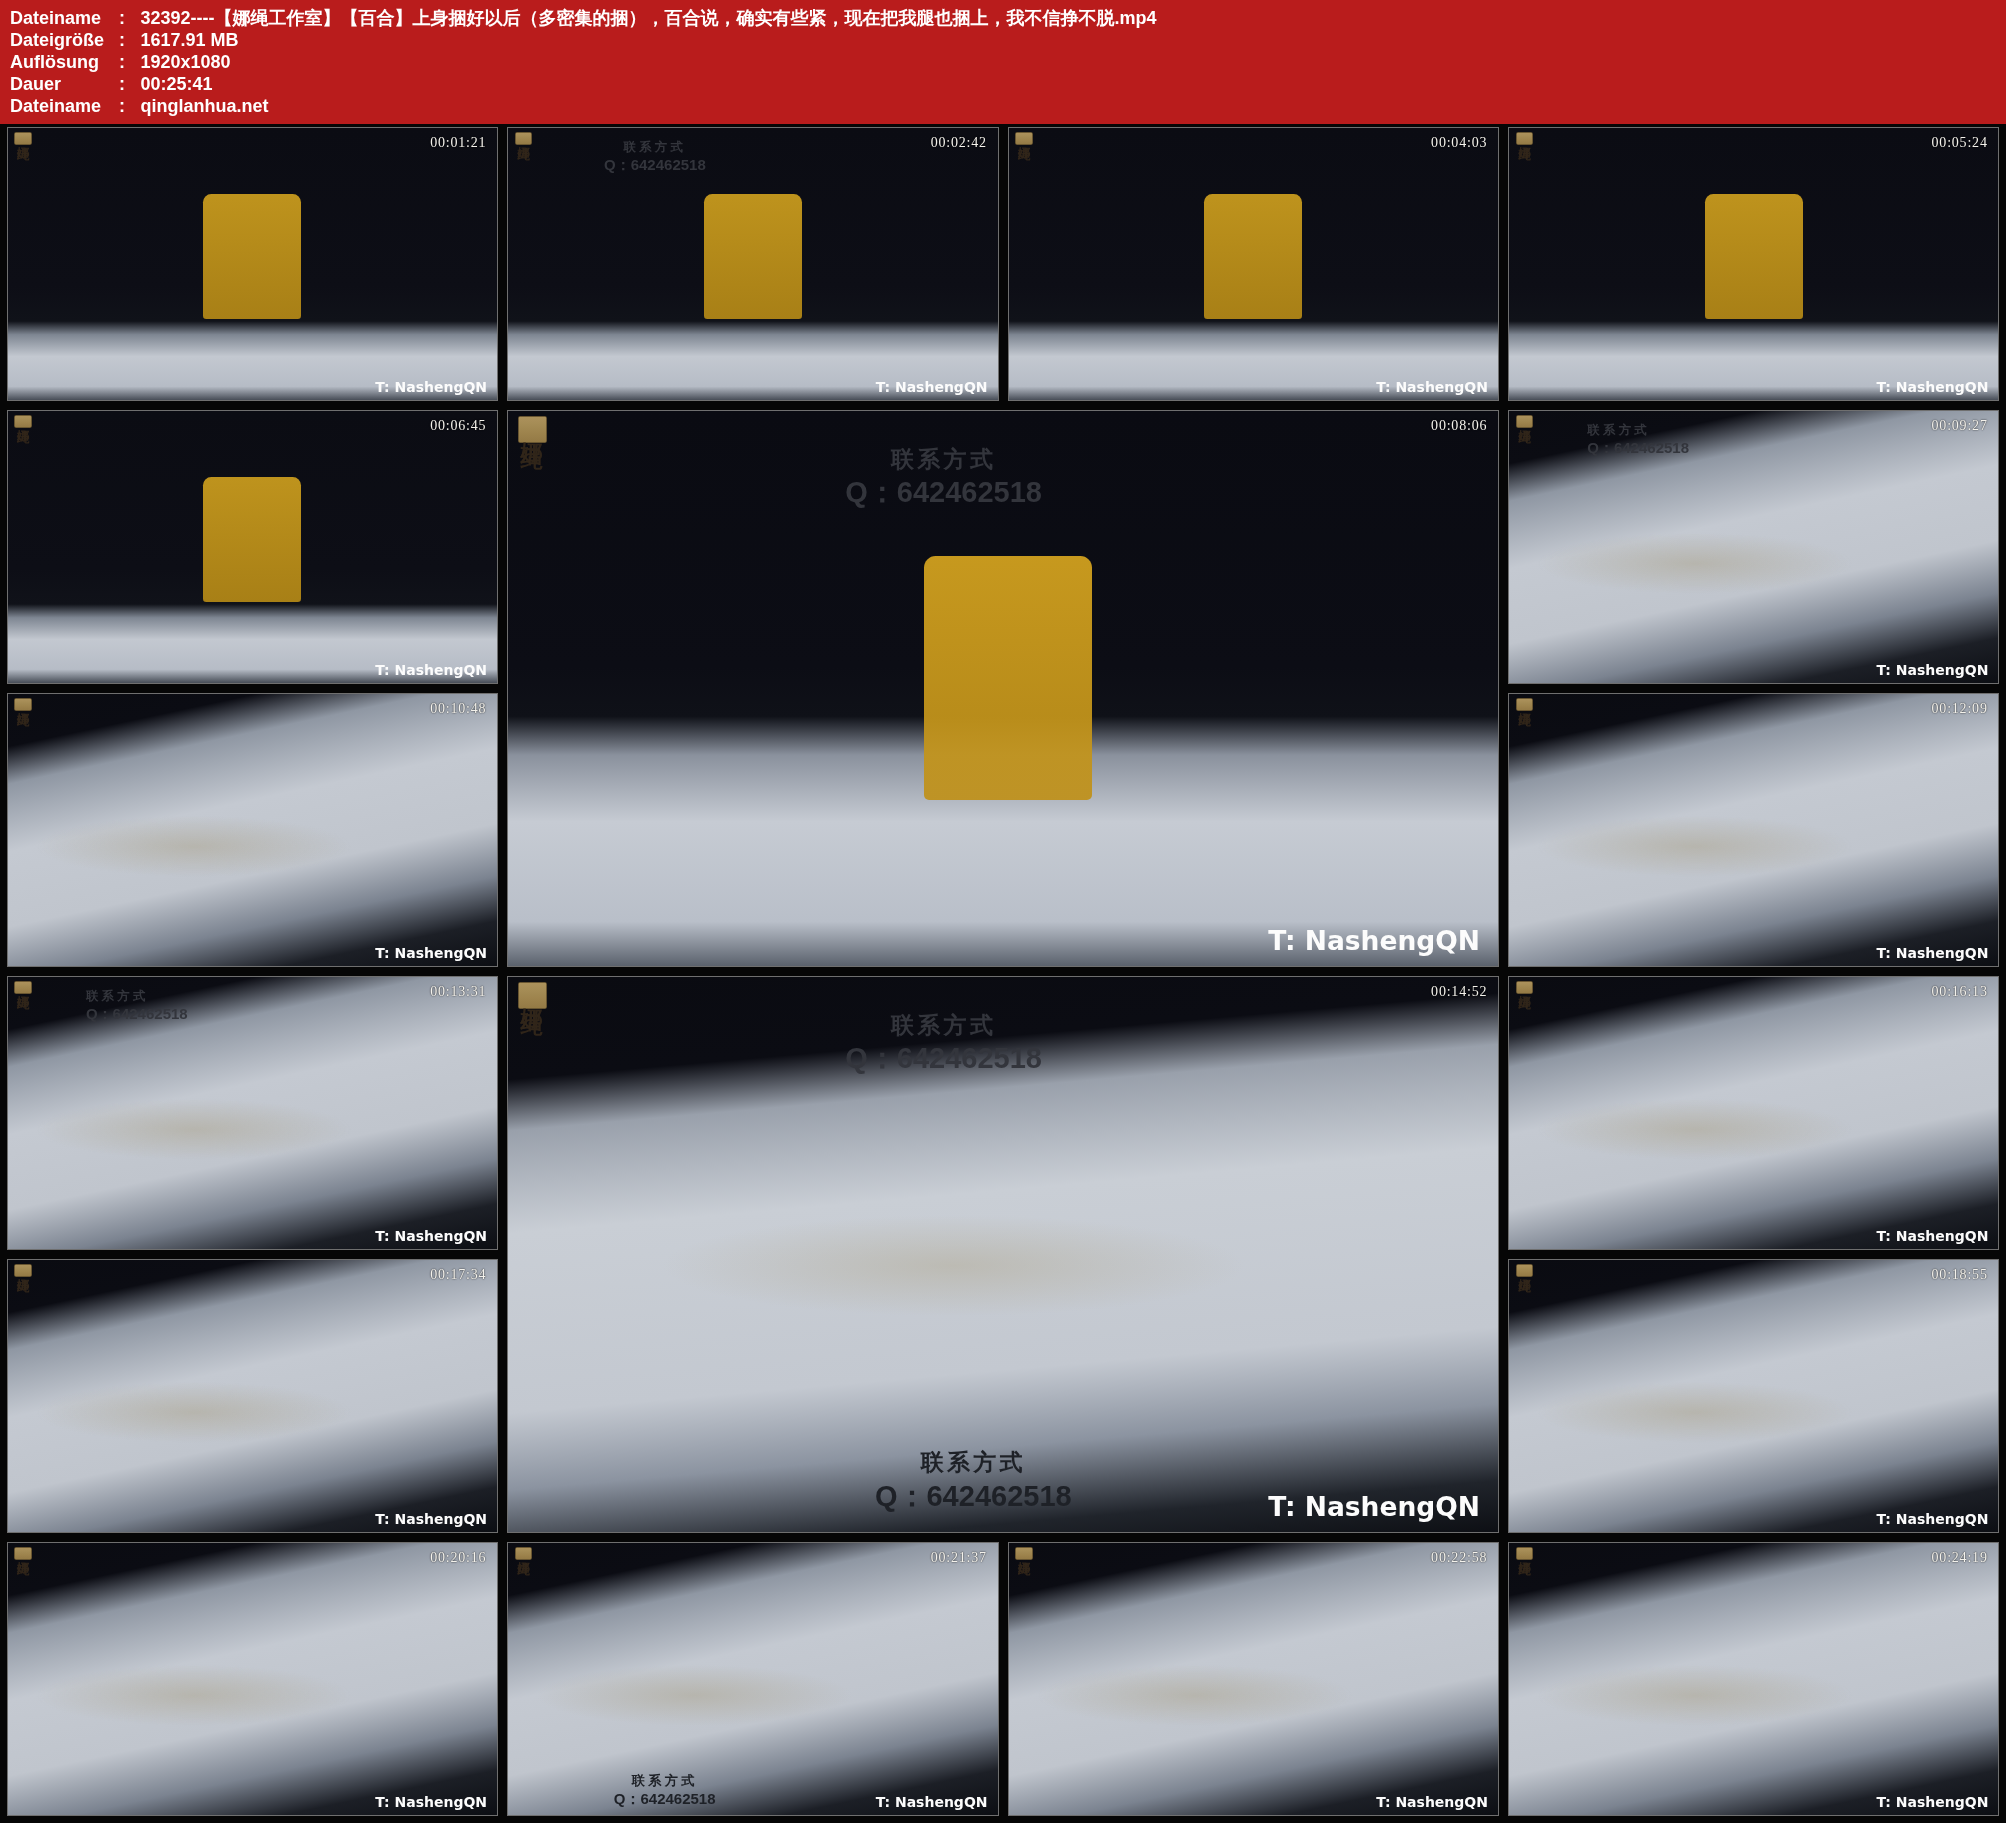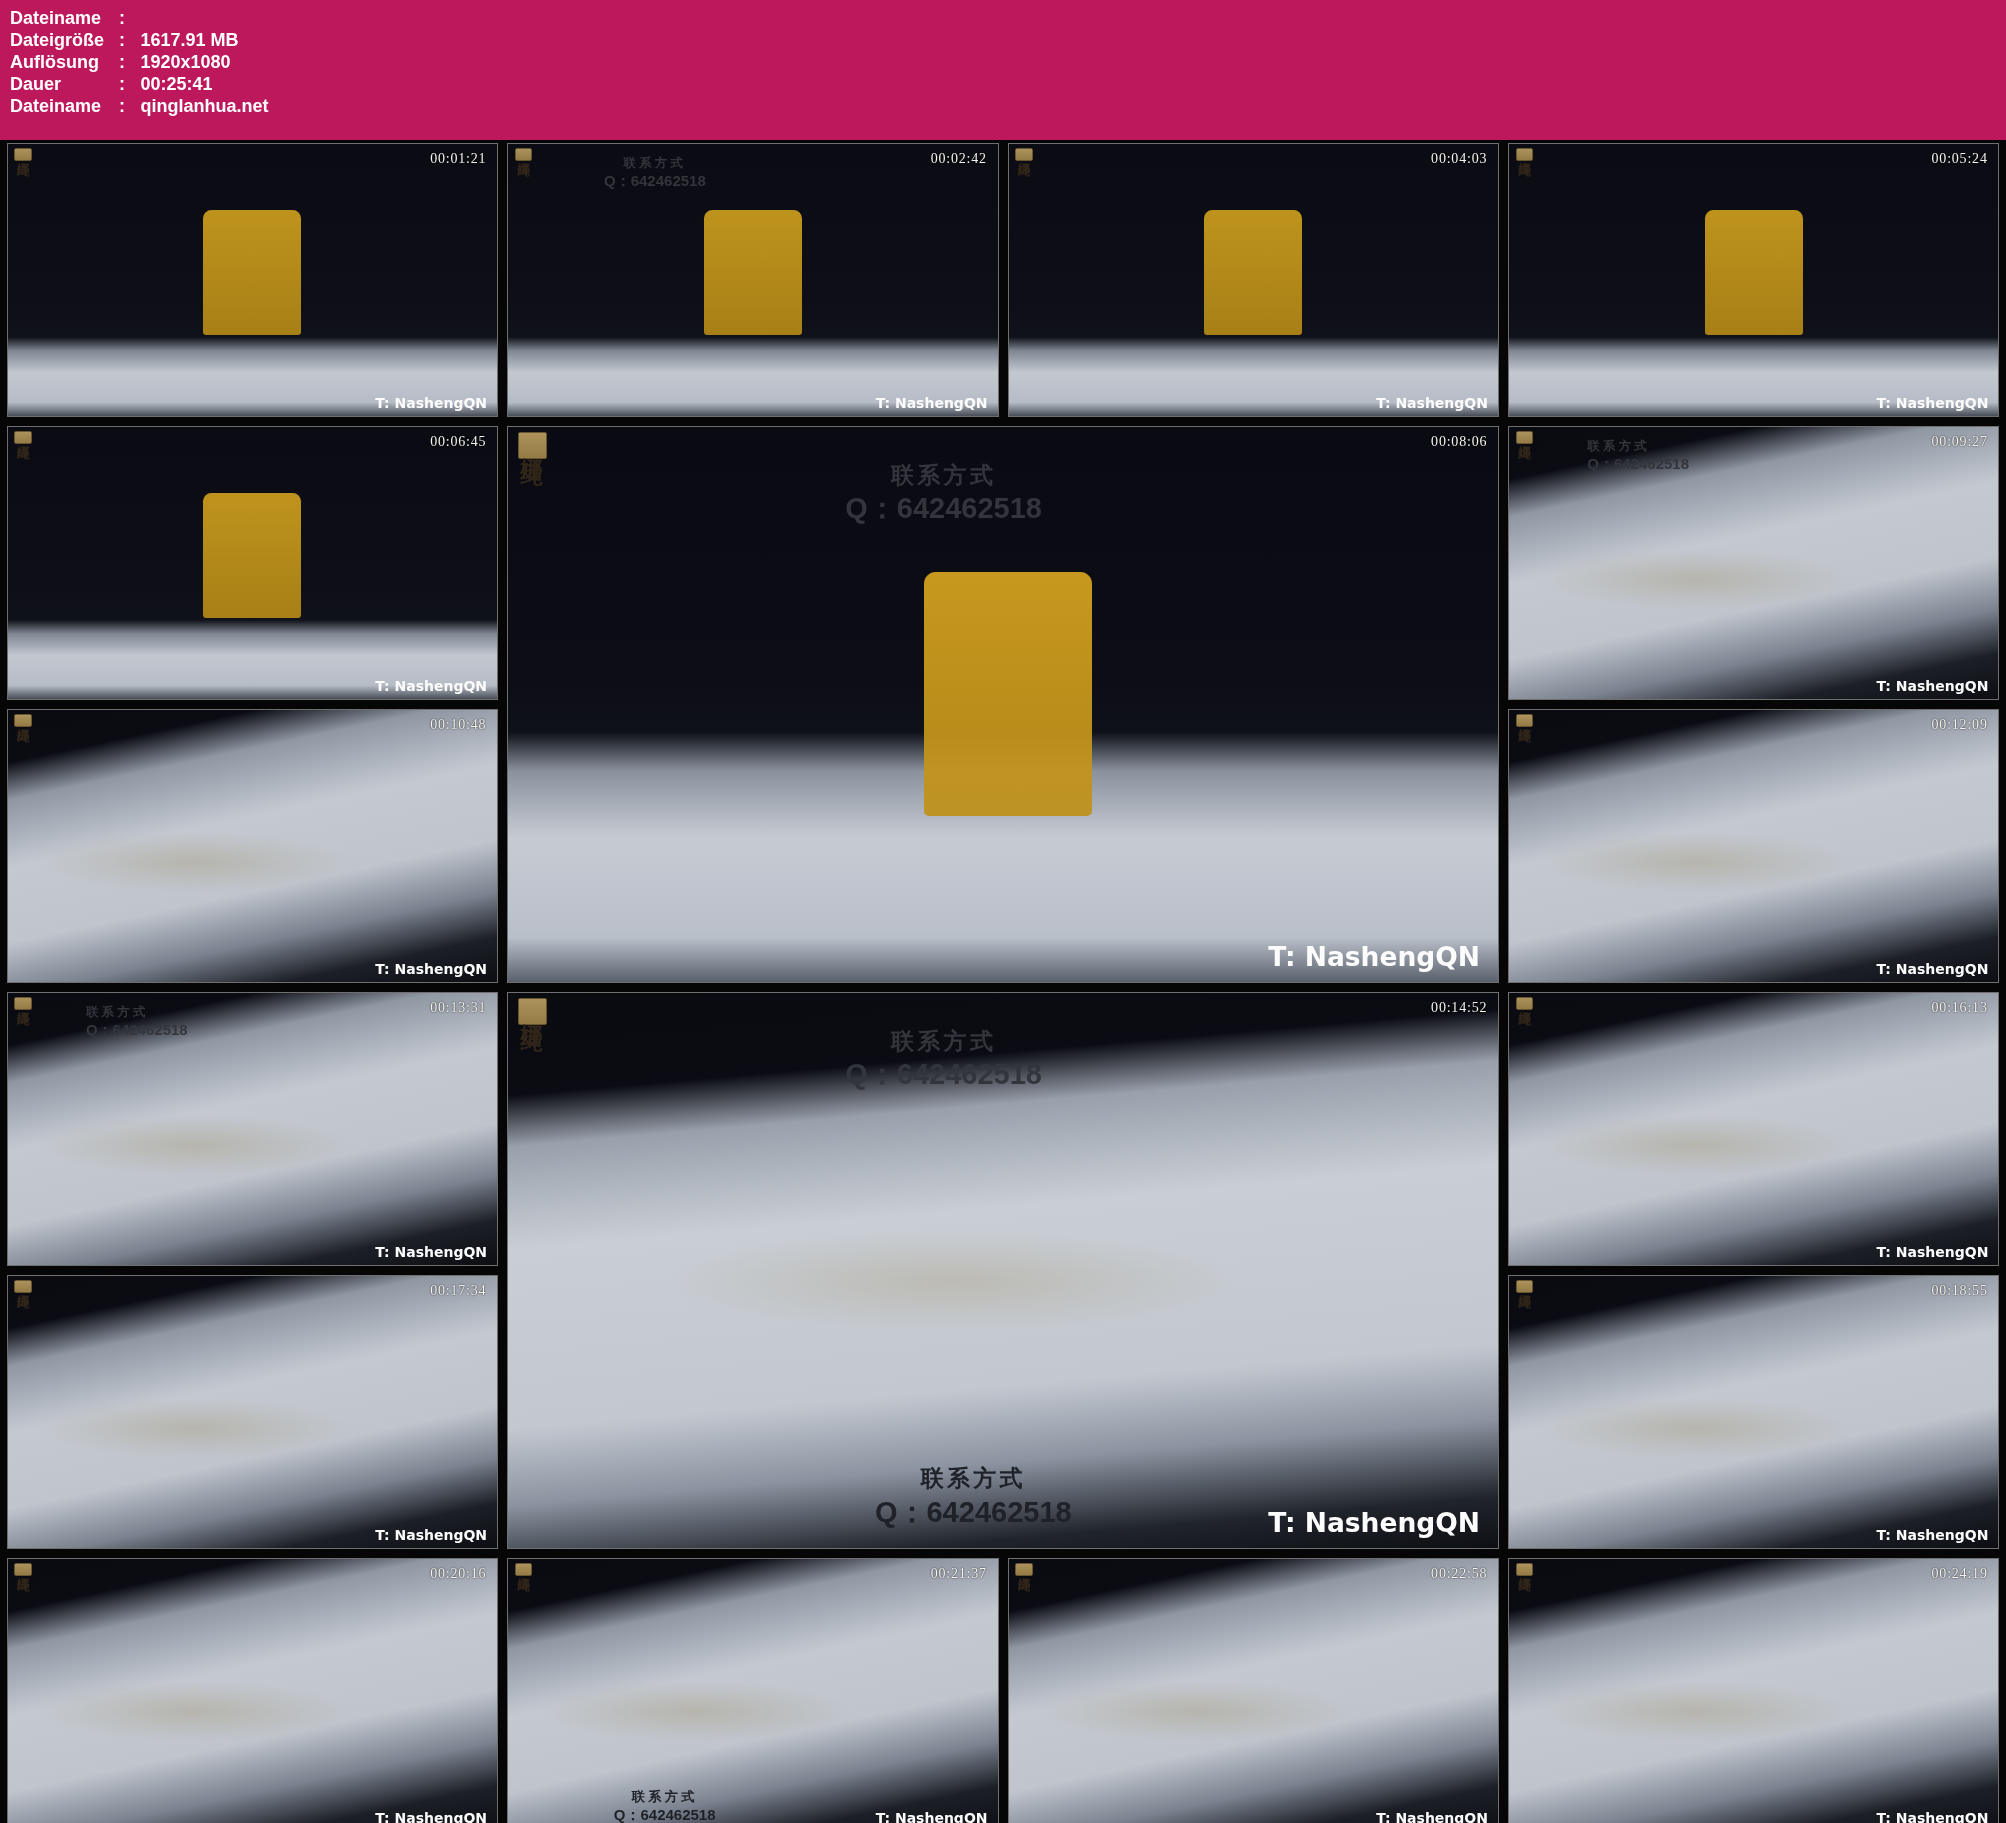--- a/index.html
+++ b/index.html
@@ -2,21 +2,21 @@
 <html style="font-size:13.2px"><head>
 <meta charset="utf-8">
 <title>Contact Sheet</title>
 <style>
   *{margin:0;padding:0;box-sizing:border-box}
   html,body{background:#000;}
   .page{position:relative;width:2006px;height:1823px;background:#060606;
         font-family:"Liberation Sans",sans-serif;overflow:hidden}
 
   
-  .header{background:#be185d;height:140px;padding:6.6px 11.6px 5px 10px}
+  .header{background:#b91c1c;height:124px;padding:6.6px 11.6px 5px 10px}
   .hrow{display:flex;color:#ffffff;font-weight:bold;font-size:18px;line-height:22px;white-space:nowrap}
   .hlabel{display:inline-block;width:109px;flex:0 0 109px}
   .hsep{display:inline-block;width:21.5px;flex:0 0 21.5px;text-align:left}
   .hvalue{overflow:hidden;text-overflow:ellipsis}
 
   
   .grid{display:grid;grid-template-columns:repeat(4,1fr);grid-auto-rows:274px;
         gap:9px;padding:3.3px 6.6px 6.6px;background:#060606}
   .thumb{position:relative;border:0.8px solid #6f6f6f;overflow:hidden;background:#0b0c13}
   .thumb.big{grid-column:span 2;grid-row:span 2}
@@ -70,20 +70,21 @@
 </style>
 </head>
 <body>
 
 <div class="page">
 
   <div class="header">
     <div class="hrow">
       <span class="hlabel">Dateiname</span>
       <span class="hsep">:</span>
+      <span class="hvalue">32392----【娜绳工作室】【百合】上身捆好以后（多密集的捆），百合说，确实有些紧，现在把我腿也捆上，我不信挣不脱.mp4</span>
     </div>
     <div class="hrow">
       <span class="hlabel">Dateigröße</span>
       <span class="hsep">:</span>
       <span class="hvalue">1617.91 MB</span>
     </div>
     <div class="hrow">
       <span class="hlabel">Auflösung</span>
       <span class="hsep">:</span>
       <span class="hvalue">1920x1080</span>

